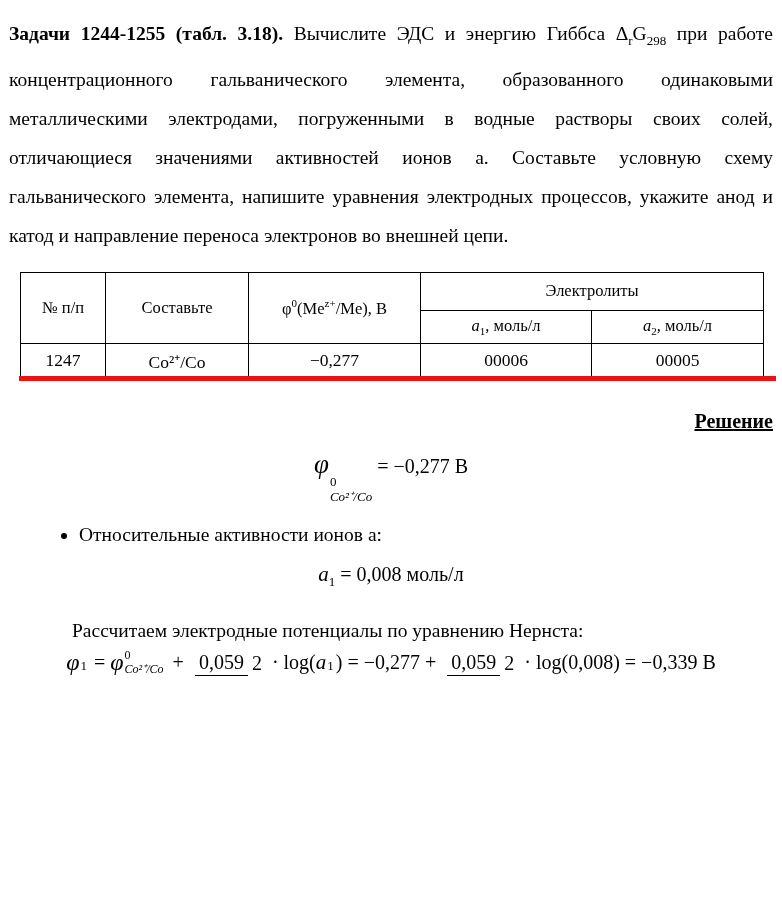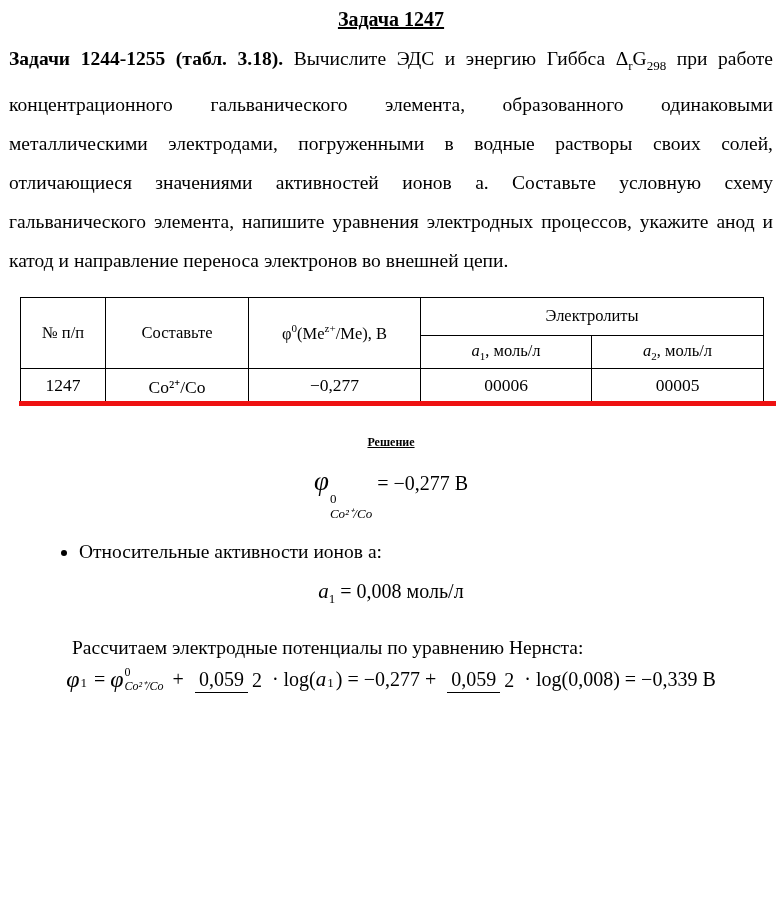--- a/index.html
+++ b/index.html
@@ -39,21 +39,21 @@
   table.data sup { font-size: 11px; }
   table.data sub { font-size: 11px; }
   .it { font-style: italic; }
 
   .red-divider {
     width: 757px; height: 5px; margin: -3px 0 0 10px;
     background: #ee1111; position: relative;
   }
 
   .solution-heading {
-    text-align: center; font-size: 12px; font-weight: 700;
+    text-align: right; font-size: 20px; font-weight: 700;
     text-decoration: underline; margin: 29px 0 16px 0;
   }
 
   ul.bullets { list-style: disc; margin: 12px 0 0 0; padding: 0 0 0 70px; }
   ul.bullets li { font-size: 19.5px; line-height: 39px; }
   .red-text { color: #ff0000; }
 
   .formula-line { text-align: center; margin: 13px 0 0 0; font-size: 20px; }
   .phi-big { font-style: italic; font-size: 27px; }
   .supsub {
@@ -83,21 +83,20 @@
     line-height: 26px; margin: 0 6px;
   }
   .frac .num { border-bottom: 1.5px solid #000; padding: 0 4px; }
   .frac .den { padding: 0 4px; }
 </style>
 </head>
 <body>
 
 <div class="page">
 
-  <h1 class="doc-title">Задача 1247</h1>
 
   <p class="problem"><span class="lead">Задачи 1244-1255 (табл. 3.18).</span><span> Вычислите ЭДС и энергию Гиббса Δ</span><sub>r</sub><span>G</span><sub>298</sub><span> при работе концентрационного гальванического элемента, образованного одинаковыми металлическими электродами, погруженными в водные растворы своих солей, отличающиеся значениями активностей ионов а. Составьте условную схему гальванического элемента, напишите уравнения электродных процессов, укажите анод и катод и направление переноса электронов во внешней цепи.</span></p>
 
   <table class="data">
     <colgroup>
       <col style="width:85px">
         <col style="width:143px">
         <col style="width:172px">
         <col style="width:171px">
         <col style="width:172px">

